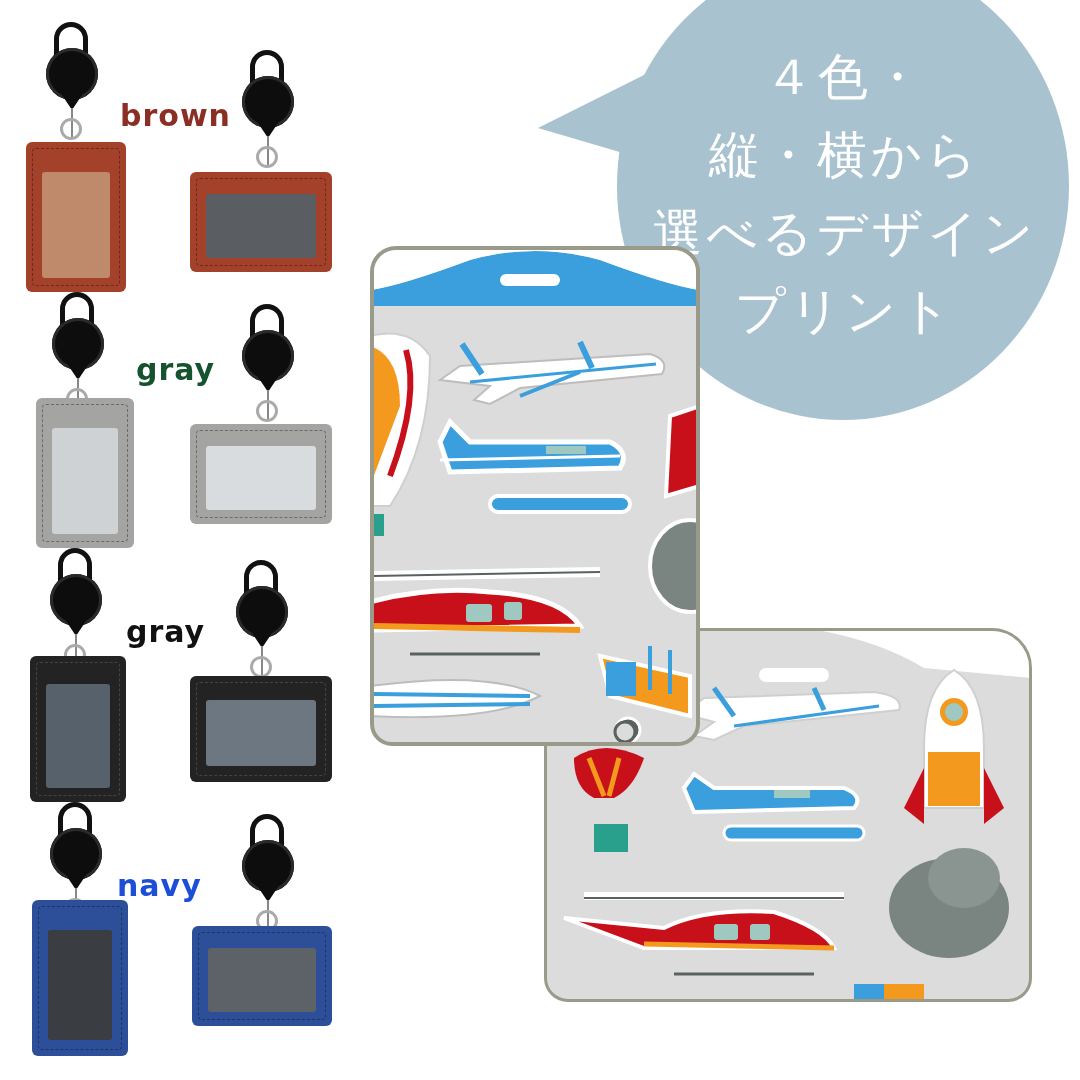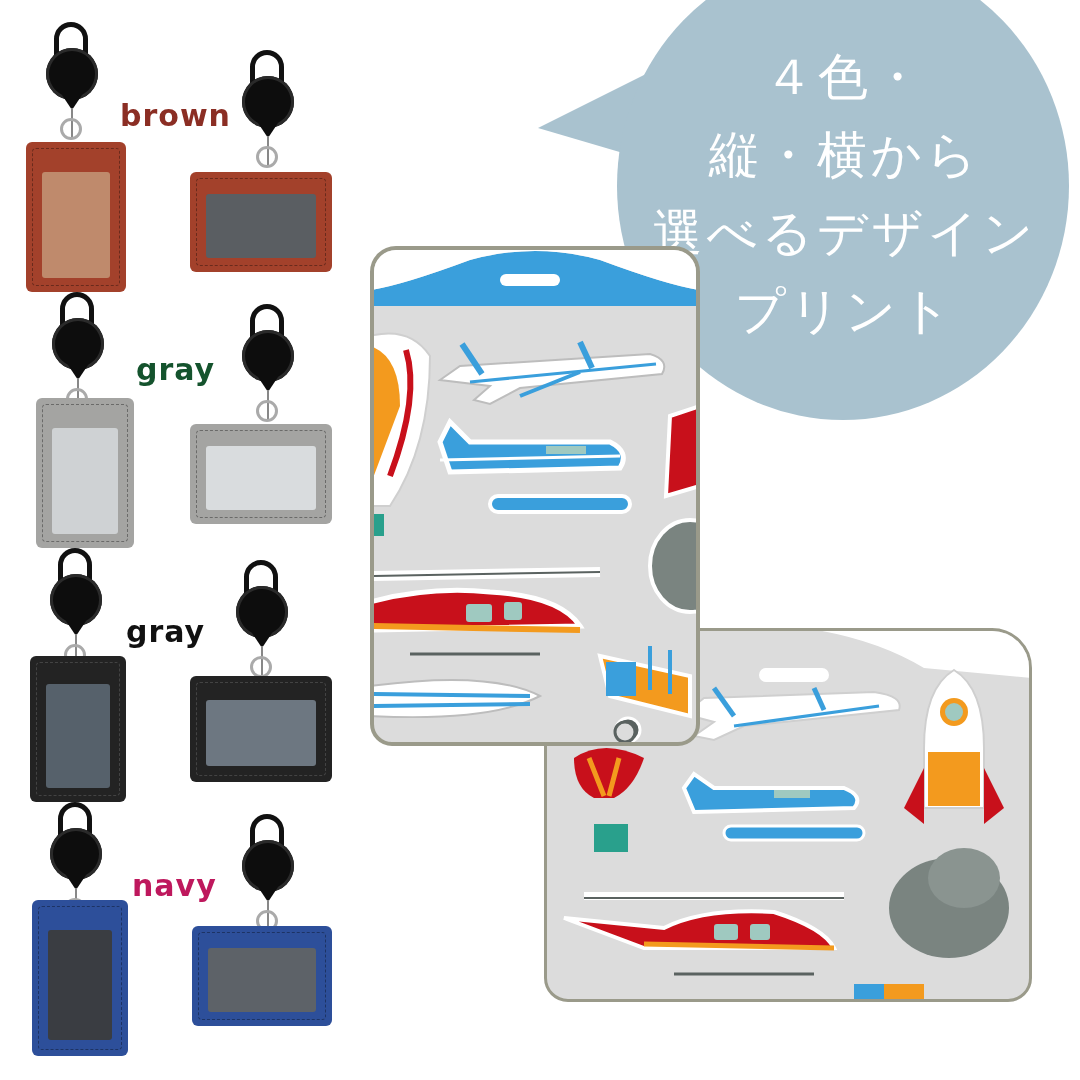--- a/index.html
+++ b/index.html
@@ -122,21 +122,21 @@
         <div class="clip"></div>
         <div class="body"></div>
         <div class="tip"></div>
         <div class="cord"></div>
         <div class="ring"></div>
       </div>
     <div class="holder" style="left:192px;top:926px;width:140px;height:100px;background:#2d4f9a;">
       <div class="stitch"></div>
         <div class="win" style="left:16px;top:22px;width:108px;height:64px;background:#5d6268;"></div>
     </div>
-    <div class="color-label" style="left:132px;top:868px;color:#be185d;">navy</div>
+    <div class="color-label" style="left:117px;top:868px;color:#1d4ed8;">navy</div>
   </div>
 </div>
 
 <div>
   <svg class="abs" style="left:530px;top:60px;" width="140" height="100">
     <polygon points="8,68 120,12 110,98" fill="#a9c2cf"></polygon>
   </svg>
   <div class="bubble" style="background:#a9c2cf;"></div>
   <div class="bubble-text">
     <div>４色・</div>

